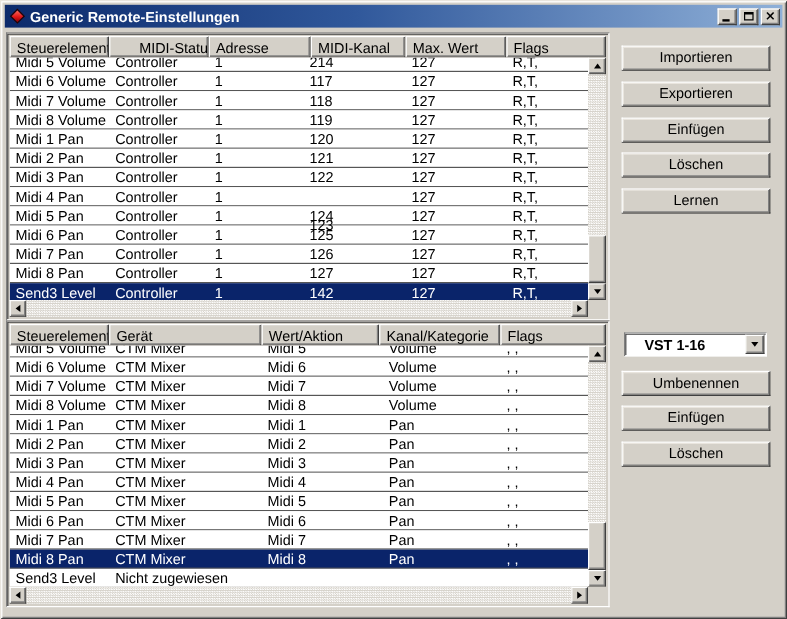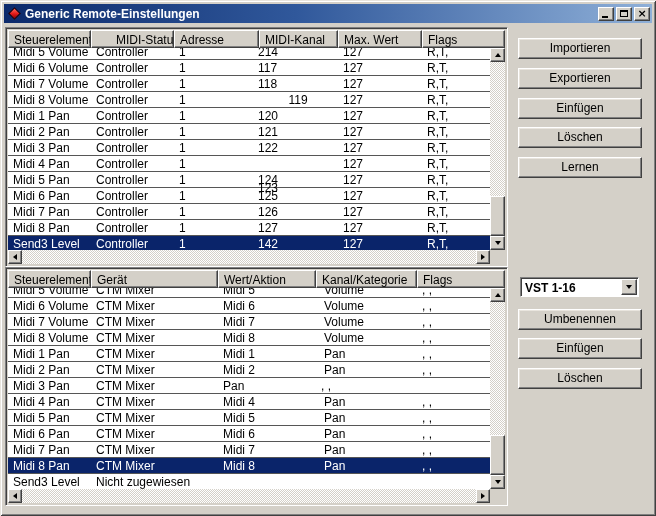--- a/index.html
+++ b/index.html
@@ -79,21 +79,21 @@
     border:1px solid;border-color:#ffffff #404040 #404040 #ffffff;
     box-shadow:inset -1px -1px 0 #808080, inset 1px 1px 0 #e9e5de;
     text-align:center;line-height:18px;cursor:default;
   }
   .combo{
     position:absolute;left:520px;top:277px;width:119px;height:20px;background:#fff;
     border:1px solid;border-color:#808080 #ffffff #ffffff #808080;
     box-shadow:inset 1px 1px 0 #404040;
     display:flex;align-items:center;
   }
-  .combo-text{flex:1;font-weight:bold;padding:1px 0 0 4px;white-space:nowrap;overflow:hidden;}
+  .combo-text{flex:1;font-weight:bold;padding:1px 0 0 4px;white-space:nowrap;overflow:hidden;margin-left:12px;}
   .combo-btn{width:16px;height:16px;margin-right:1px;flex:none;background:#d4d0c8;
     border:1px solid;border-color:#ffffff #404040 #404040 #ffffff;
     box-shadow:inset -1px -1px 0 #808080;
     display:flex;align-items:center;justify-content:center;}
 </style>
 </head>
 <body>
 
 <div class="window">
 
@@ -148,21 +148,21 @@
               <div class="cell" style="width: 83px;">Controller</div>
               <div class="cell" style="width: 79px;">1</div>
               <div class="cell" style="width: 85px;">118</div>
               <div class="cell" style="width: 84px;">127</div>
               <div class="cell" style="flex: 1 1 0%;">R,T,</div>
             </div>
             <div class="row">
               <div class="cell" style="width: 83px;">Midi 8 Volume</div>
               <div class="cell" style="width: 83px;">Controller</div>
               <div class="cell" style="width: 79px;">1</div>
-              <div class="cell" style="width: 85px; text-align: center;">119</div>
+              <div class="cell" style="width: 85px;">119</div>
               <div class="cell" style="width: 84px;">127</div>
               <div class="cell" style="flex: 1 1 0%;">R,T,</div>
             </div>
             <div class="row">
               <div class="cell" style="width: 83px;">Midi 1 Pan</div>
               <div class="cell" style="width: 83px;">Controller</div>
               <div class="cell" style="width: 79px;">1</div>
               <div class="cell" style="width: 85px;">120</div>
               <div class="cell" style="width: 84px;">127</div>
               <div class="cell" style="flex: 1 1 0%;">R,T,</div>
@@ -308,20 +308,21 @@
             <div class="row">
               <div class="cell" style="width: 83px;">Midi 2 Pan</div>
               <div class="cell" style="width: 127px;">CTM Mixer</div>
               <div class="cell" style="width: 101px;">Midi 2</div>
               <div class="cell" style="width: 98px;">Pan</div>
               <div class="cell" style="flex: 1 1 0%;">, ,</div>
             </div>
             <div class="row">
               <div class="cell" style="width: 83px;">Midi 3 Pan</div>
               <div class="cell" style="width: 127px;">CTM Mixer</div>
+              <div class="cell" style="width: 101px;">Midi 3</div>
               <div class="cell" style="width: 98px;">Pan</div>
               <div class="cell" style="flex: 1 1 0%;">, ,</div>
             </div>
             <div class="row">
               <div class="cell" style="width: 83px;">Midi 4 Pan</div>
               <div class="cell" style="width: 127px;">CTM Mixer</div>
               <div class="cell" style="width: 101px;">Midi 4</div>
               <div class="cell" style="width: 98px;">Pan</div>
               <div class="cell" style="flex: 1 1 0%;">, ,</div>
             </div>

